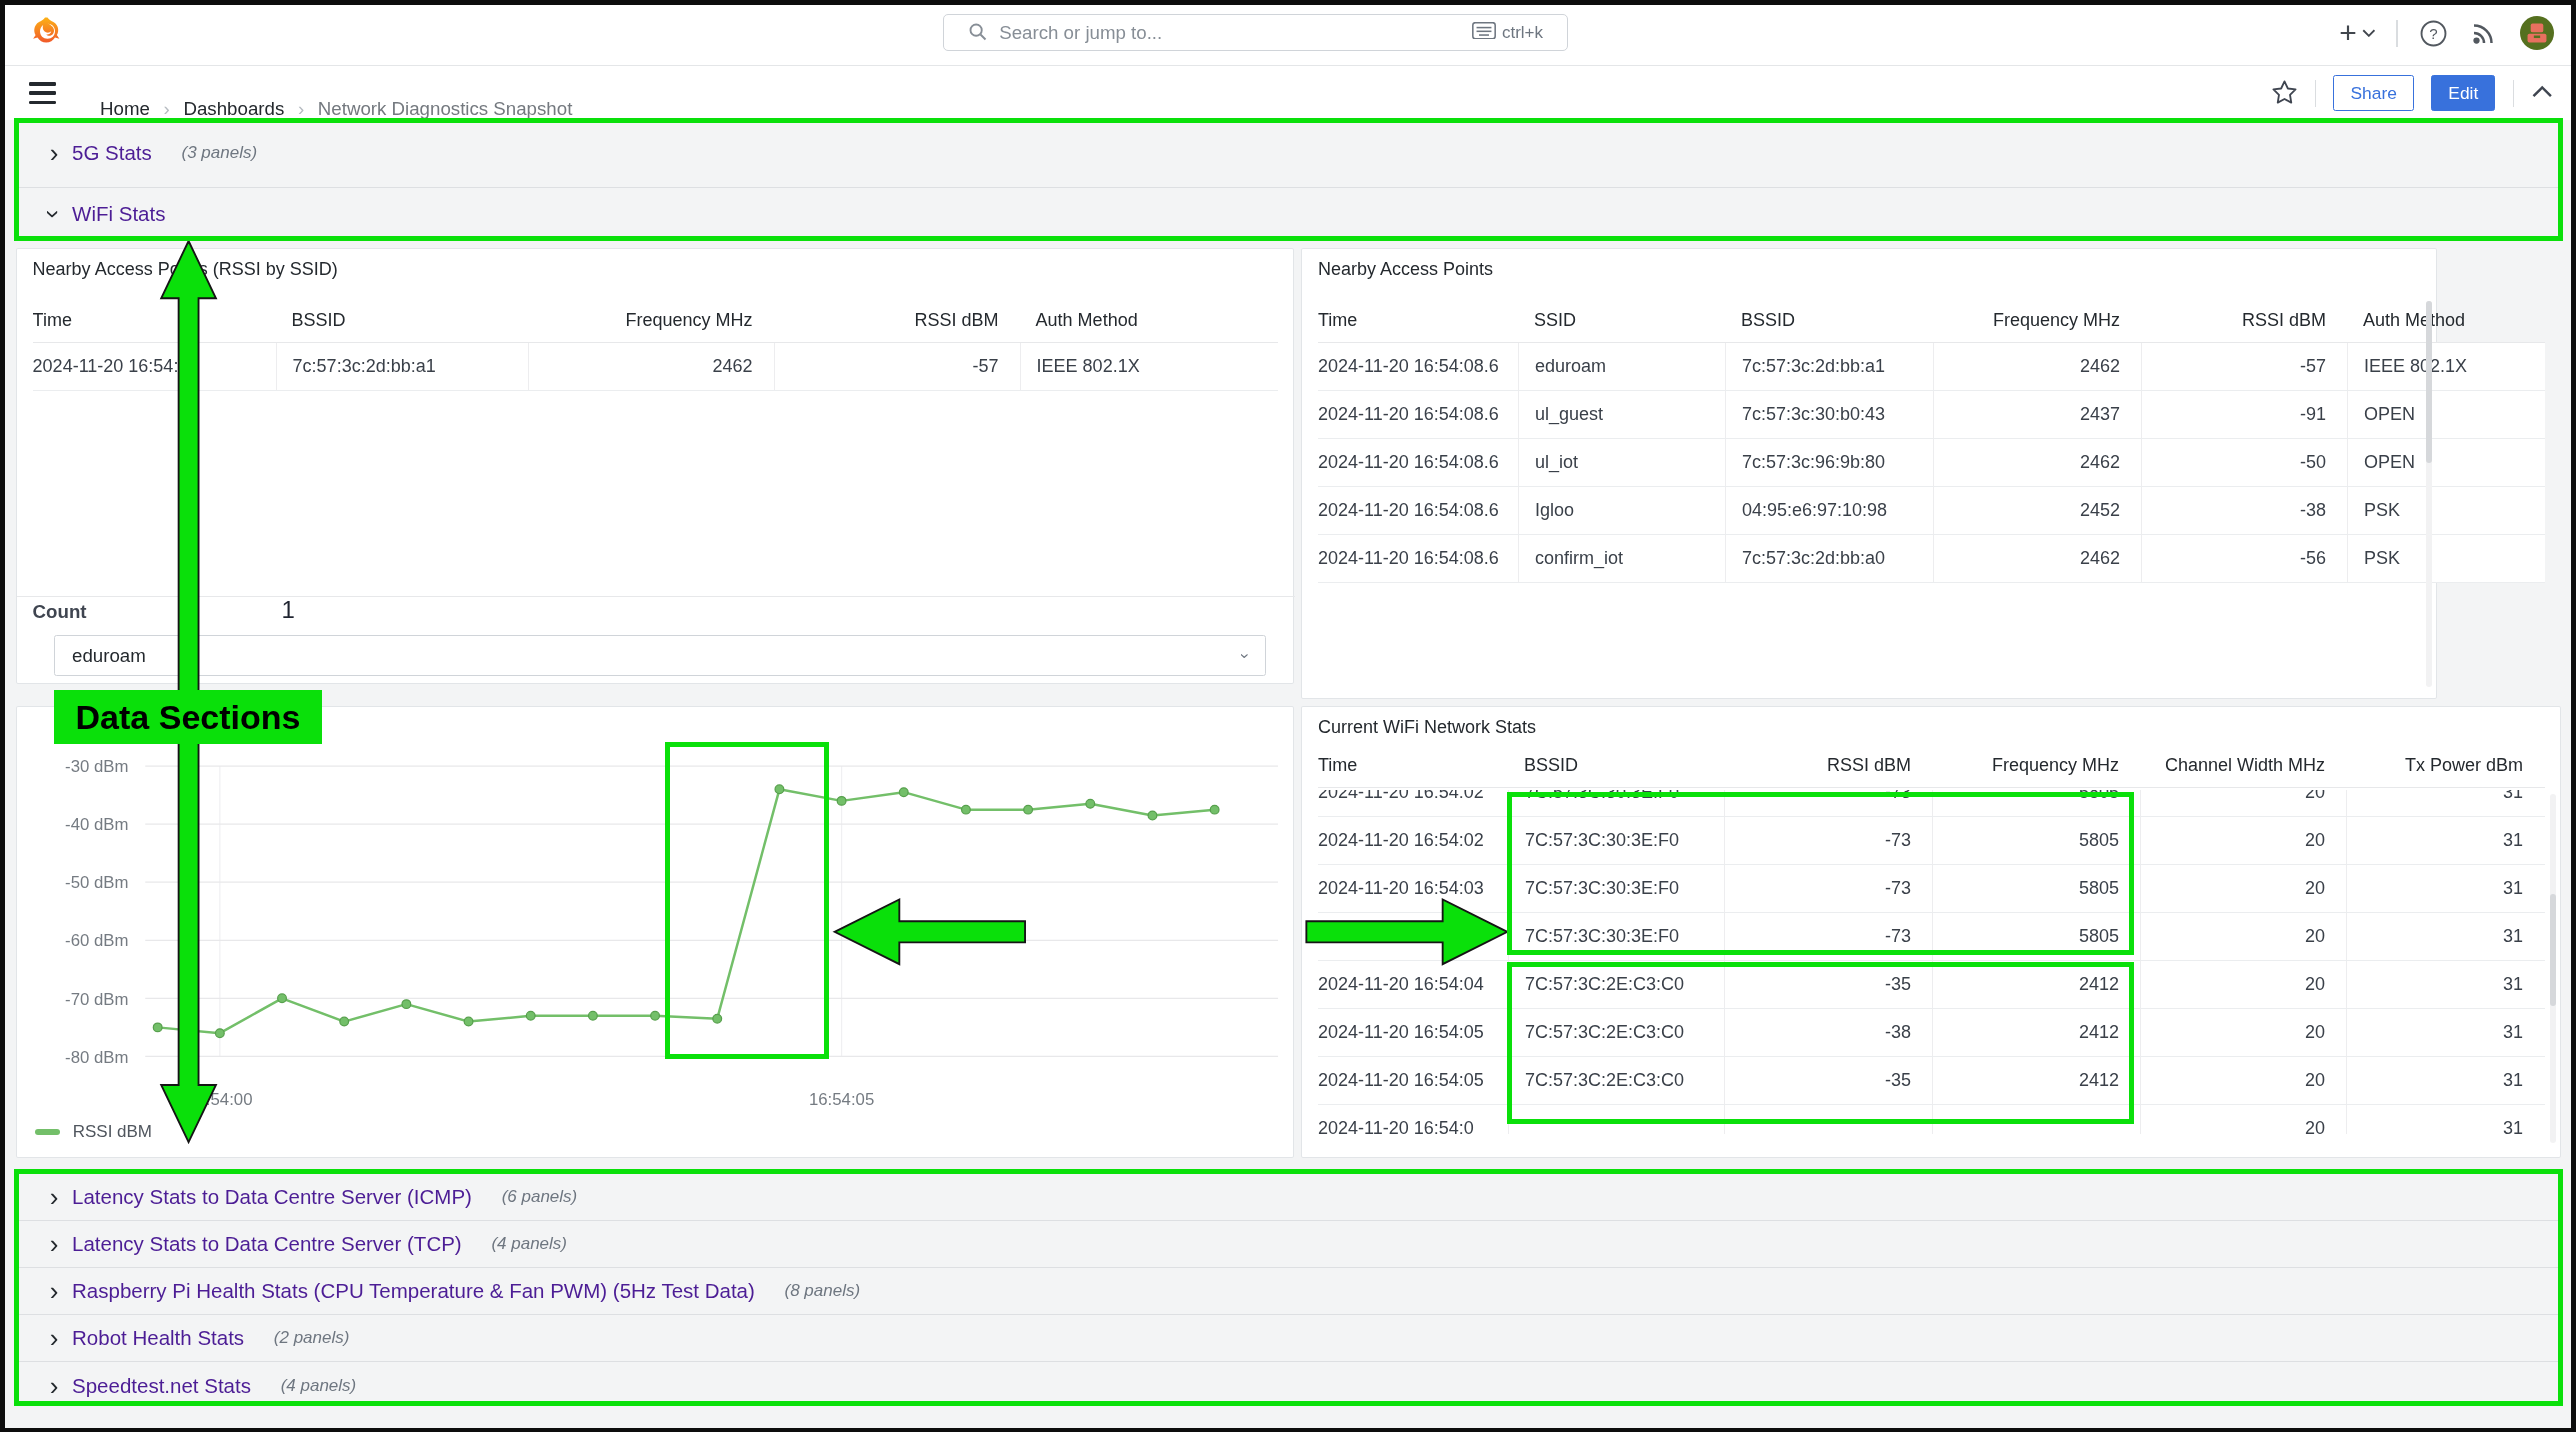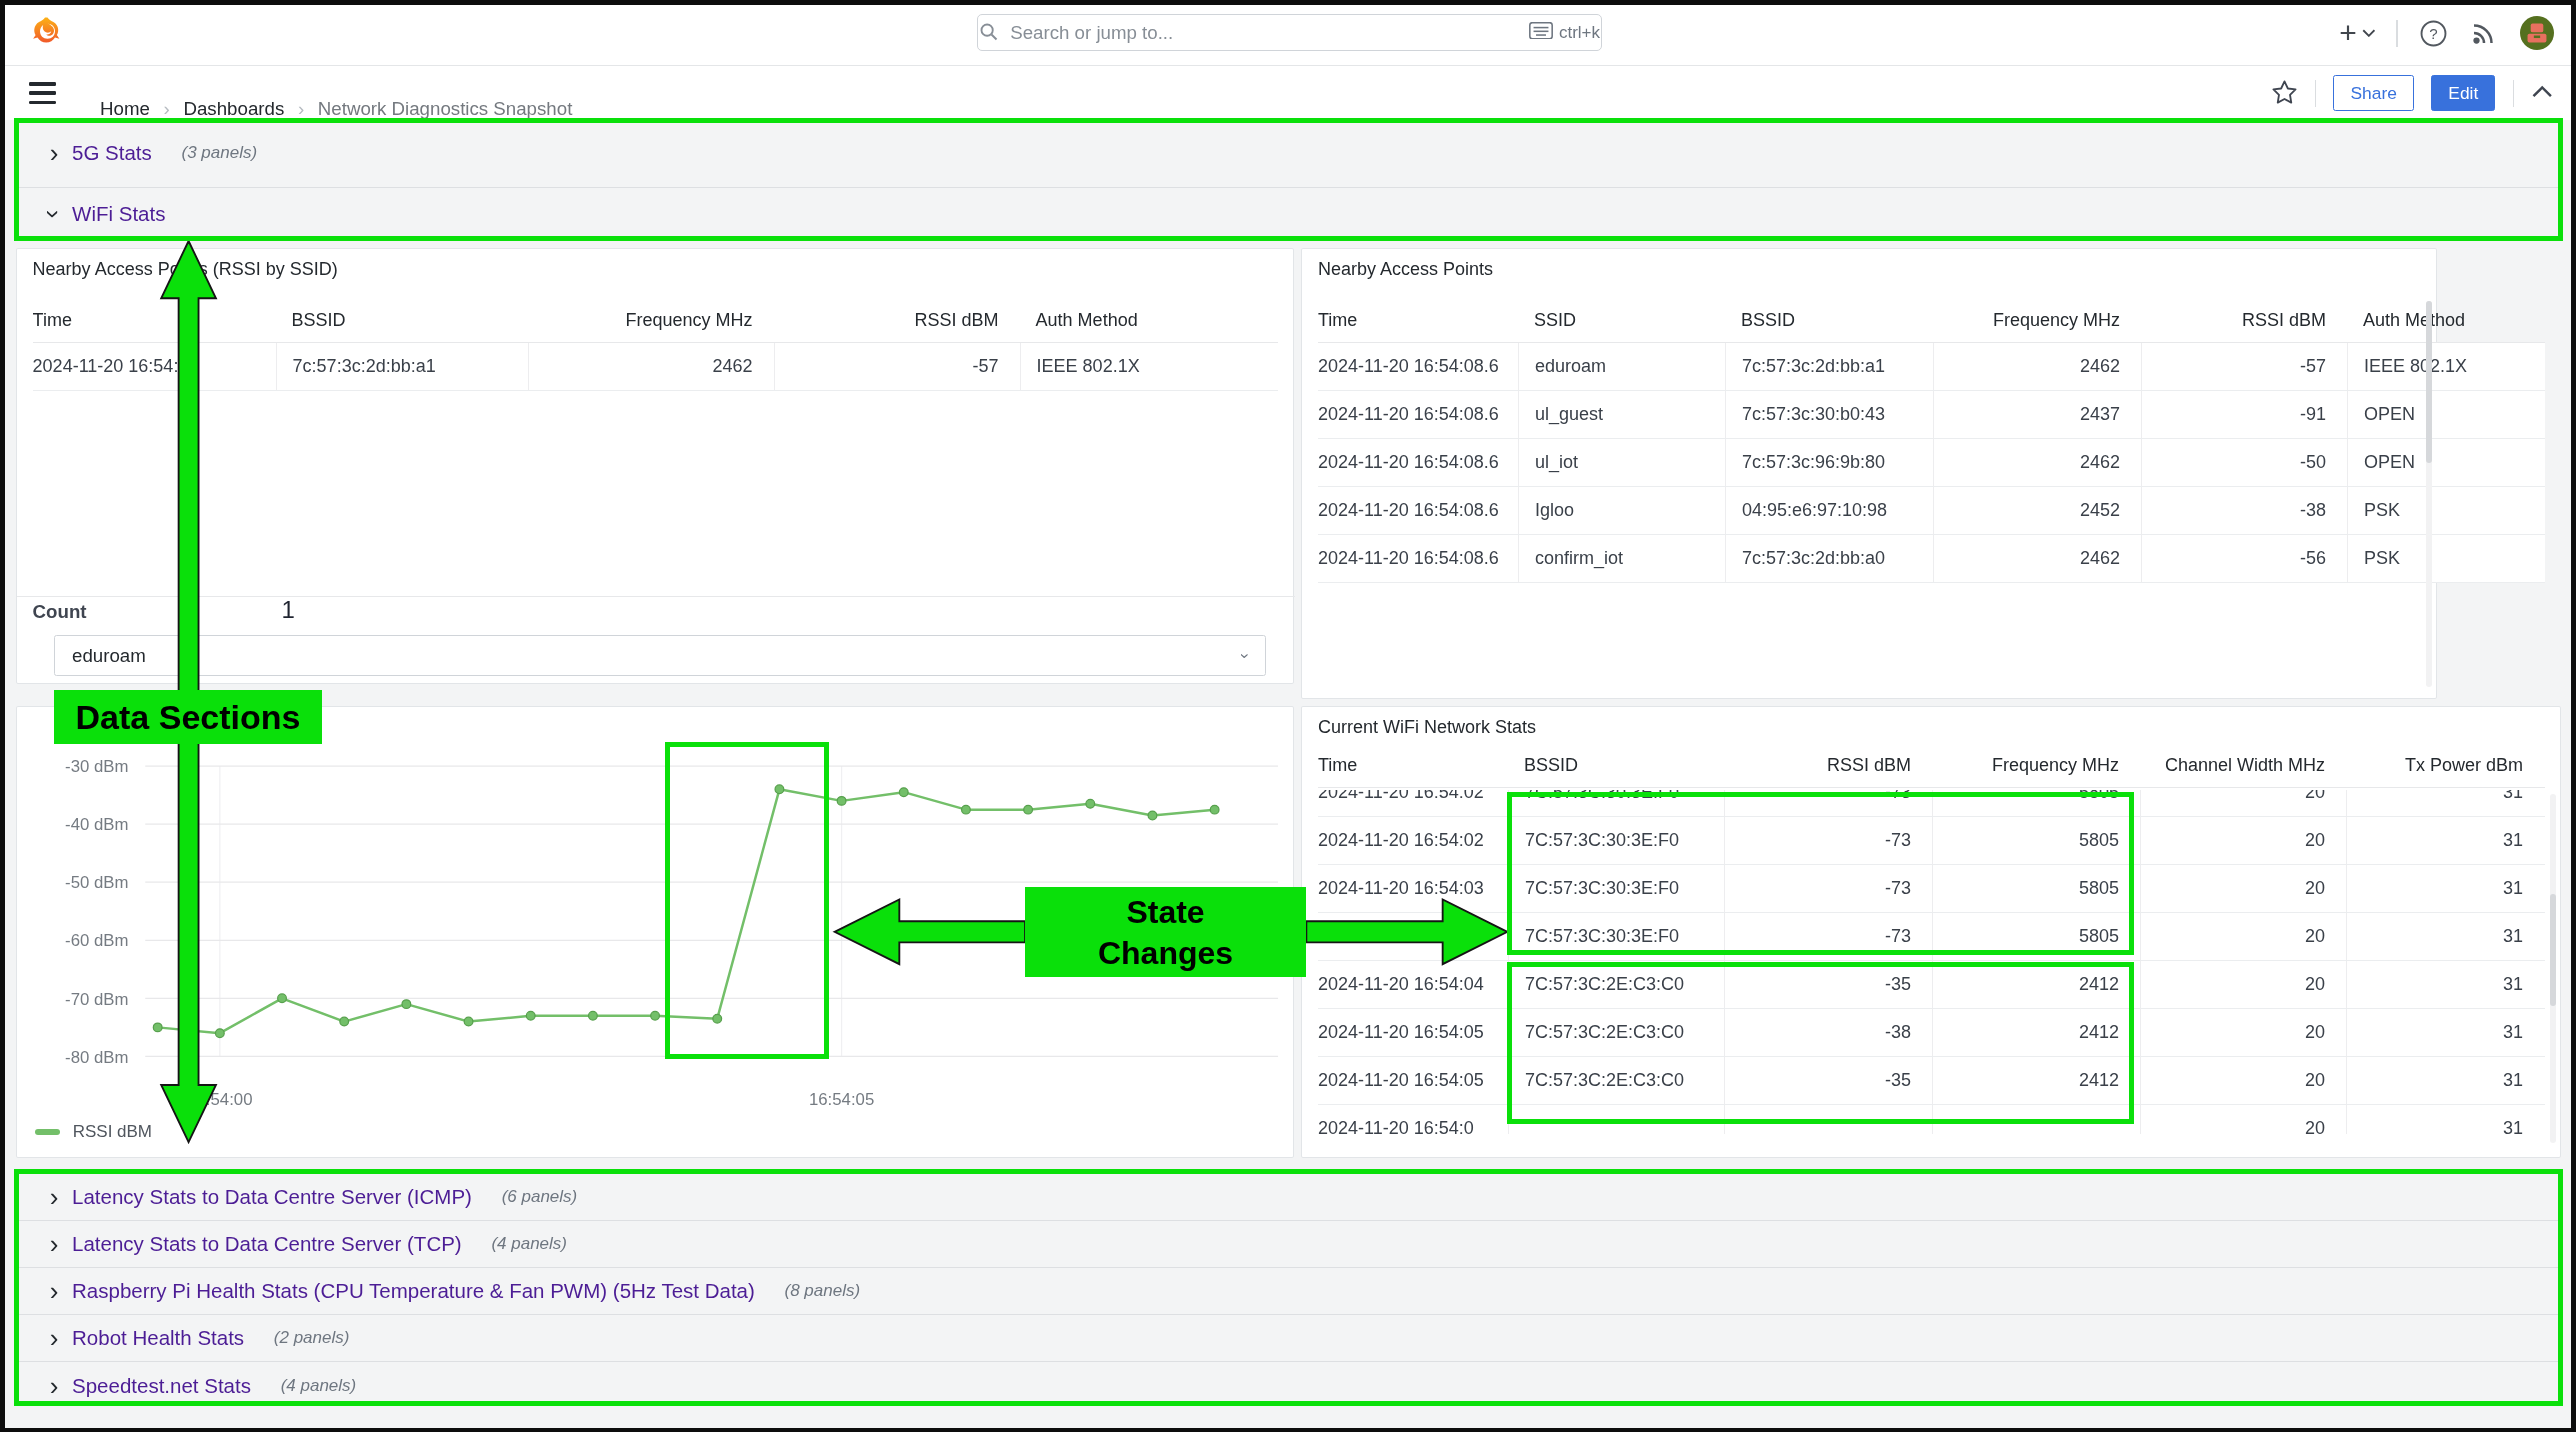--- a/index.html
+++ b/index.html
@@ -4,21 +4,21 @@
 <style>
   html,body{margin:0;padding:0;background:#fff;}
   *{box-sizing:border-box;font-family:"Liberation Sans",sans-serif;}
   .screen{position:relative;width:2576px;height:1433px;background:#fff;overflow:hidden;}
   .frame{position:absolute;inset:0;border:5.6px solid #0d0d0d;z-index:70;pointer-events:none;}
   .abs{position:absolute;}
 
   
   .nav1{position:absolute;left:0;top:0;width:2576px;height:66px;background:#fff;border-bottom:1.2px solid #e4e6e8;z-index:5;}
   .logo{position:absolute;left:30px;top:15px;width:35px;height:35px;}
-  .search{position:absolute;left:977px;top:14.3px;width:625px;height:37px;border:1.2px solid #d0d4d9;border-radius:5px;background:#ffffff;display:flex;align-items:center;padding:0 1px;color:#878e96;}
+  .search{position:absolute;left:943px;top:14.3px;width:625px;height:37px;border:1.2px solid #d0d4d9;border-radius:5px;background:#ffffff;display:flex;align-items:center;padding:0 24px;color:#878e96;}
   .search-text{font-size:18.7px;color:#878e96;margin-left:11.2px;flex:1;}
   .shortcut{display:flex;align-items:center;gap:6.2px;color:#6e7680;font-size:17px;}
   .nav1-right{position:absolute;right:22.4px;top:0;height:66px;display:flex;align-items:center;gap:21px;}
   .icnbtn{display:flex;align-items:center;justify-content:center;color:#41464d;}
   .vsep{width:1.2px;height:27px;background:#dadde0;}
   .avatar{width:34px;height:34px;border-radius:50%;background:#55701f;position:relative;overflow:hidden;}
 
   
   .nav2{position:absolute;left:0;top:66px;width:2576px;height:54px;background:#fff;z-index:5;display:flex;align-items:center;}
   .hamburger{position:absolute;left:29px;top:16px;width:27px;height:22.4px;display:flex;flex-direction:column;justify-content:space-between;}
@@ -430,20 +430,16 @@
       <polygon points="303,387 347,479 319,479 319,1743 347,1743 303,1835 259,1743 287,1743 287,479 259,479" fill="#0ae00a" stroke="#151515" stroke-width="3"></polygon>
       <polygon points="1341,1497 1445,1445 1445,1480 1647,1480 1647,1514 1445,1514 1445,1549" fill="#0ae00a" stroke="#151515" stroke-width="3"></polygon>
       <polygon points="2422,1497 2318,1445 2318,1480 2099,1480 2099,1514 2318,1514 2318,1549" fill="#0ae00a" stroke="#151515" stroke-width="3"></polygon>
     </svg>
   <div class="gbox" style="left:13.7px;top:118px;width:2549px;height:123px;"></div>
   <div class="gbox" style="left:13.7px;top:1169px;width:2549px;height:237px;"></div>
   <div class="gbox" style="left:665px;top:742px;width:164px;height:317px;border-width:5.6px;"></div>
   <div class="gbox" style="left:1507px;top:792px;width:627px;height:163px;"></div>
   <div class="gbox" style="left:1507px;top:962px;width:627px;height:162px;"></div>
   <div class="glabel" style="left:54px;top:690px;width:268px;height:54px;font-size:34px;line-height:54px;">Data Sections</div>
-  <div class="glabel" style="left:1025px;top:887px;width:281px;height:90px;font-size:32px;line-height:41px;padding-top:5px;">
-    <div>State</div>
-    <div>Changes</div>
-  </div>
 
   <div class="frame"></div>
 </div>
 
 
 </body></html>

